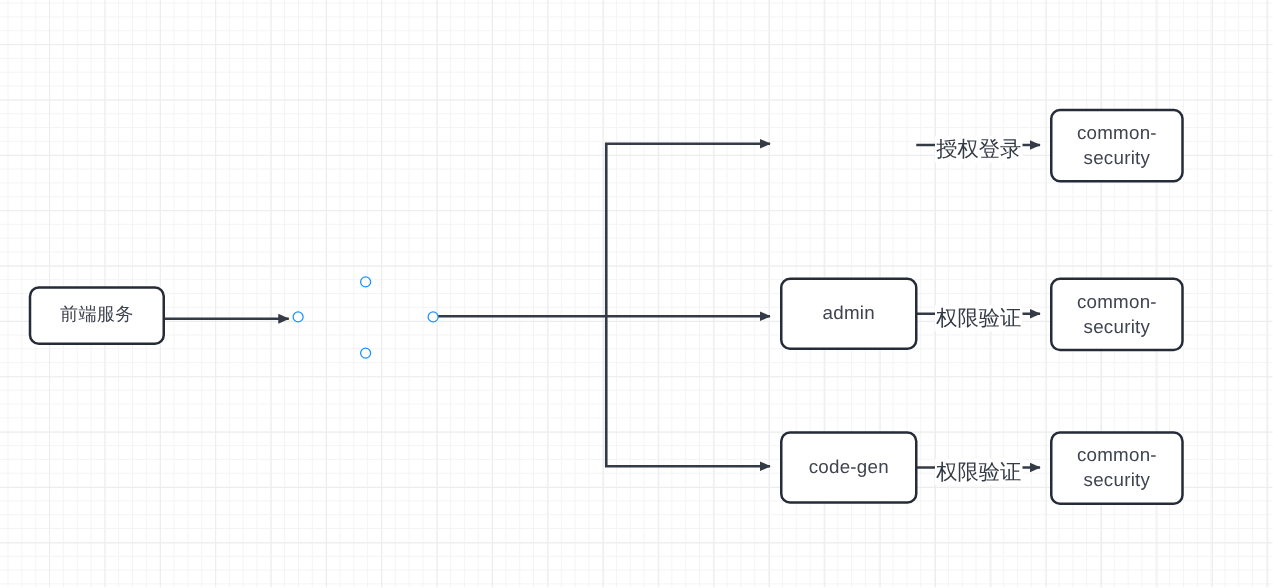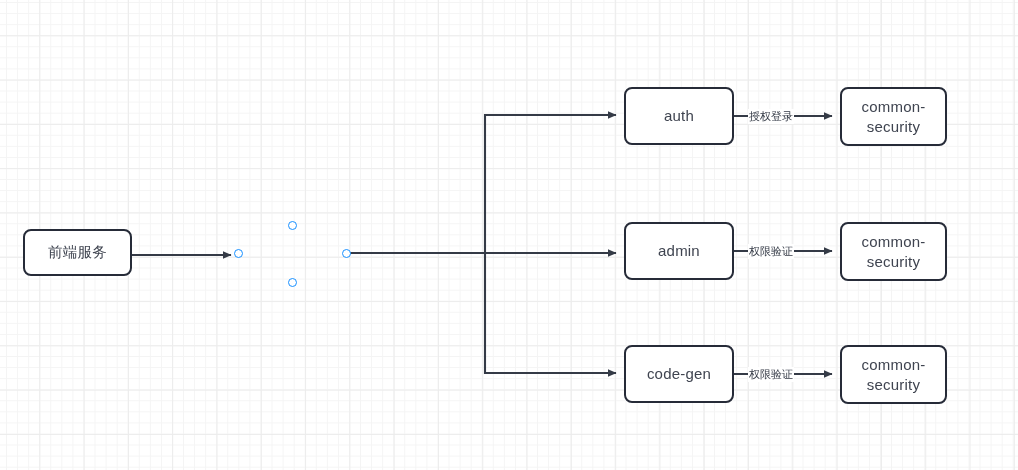--- a/index.html
+++ b/index.html
@@ -74,21 +74,21 @@
     border-radius: 50%;
     background: #ffffff;
     border: 1.8px solid #1890ff;
     z-index: 9;
   }
 
   .edge-label {
     position: absolute;
     background: #ffffff;
     color: #343a46;
-    font-size: 11px;
+    font-size: 17px;
     line-height: 1;
     padding: 2px 1px;
     white-space: nowrap;
     z-index: 7;
   }
 </style>
 </head>
 <body>
 
 <div id="canvas">
@@ -119,23 +119,20 @@
 
   <div class="node cjk" style="left:23px; top:229px; width:109px; height:47px;">
     <span class="label">前端服务</span>
   </div>
 
   <div class="handle" style="left:288px; top:220.5px;"></div>
   <div class="handle" style="left:342px; top:249px;"></div>
   <div class="handle" style="left:288px; top:277.5px;"></div>
   <div class="handle" style="left:233.5px; top:249px;"></div>
 
-  <div class="node" style="left:624px; top:87px; width:110px; height:58px;">
-    <span class="label">auth</span>
-  </div>
 
   <div class="node" style="left:624px; top:222px; width:110px; height:58px;justify-content:center;">
     <span class="label">admin</span>
   </div>
 
   <div class="node" style="left:624px; top:345px; width:110px; height:58px;text-align:right;">
     <span class="label">code-gen</span>
   </div>
 
   <div class="node" style="left:840px; top:87px; width:107px; height:59px;">

